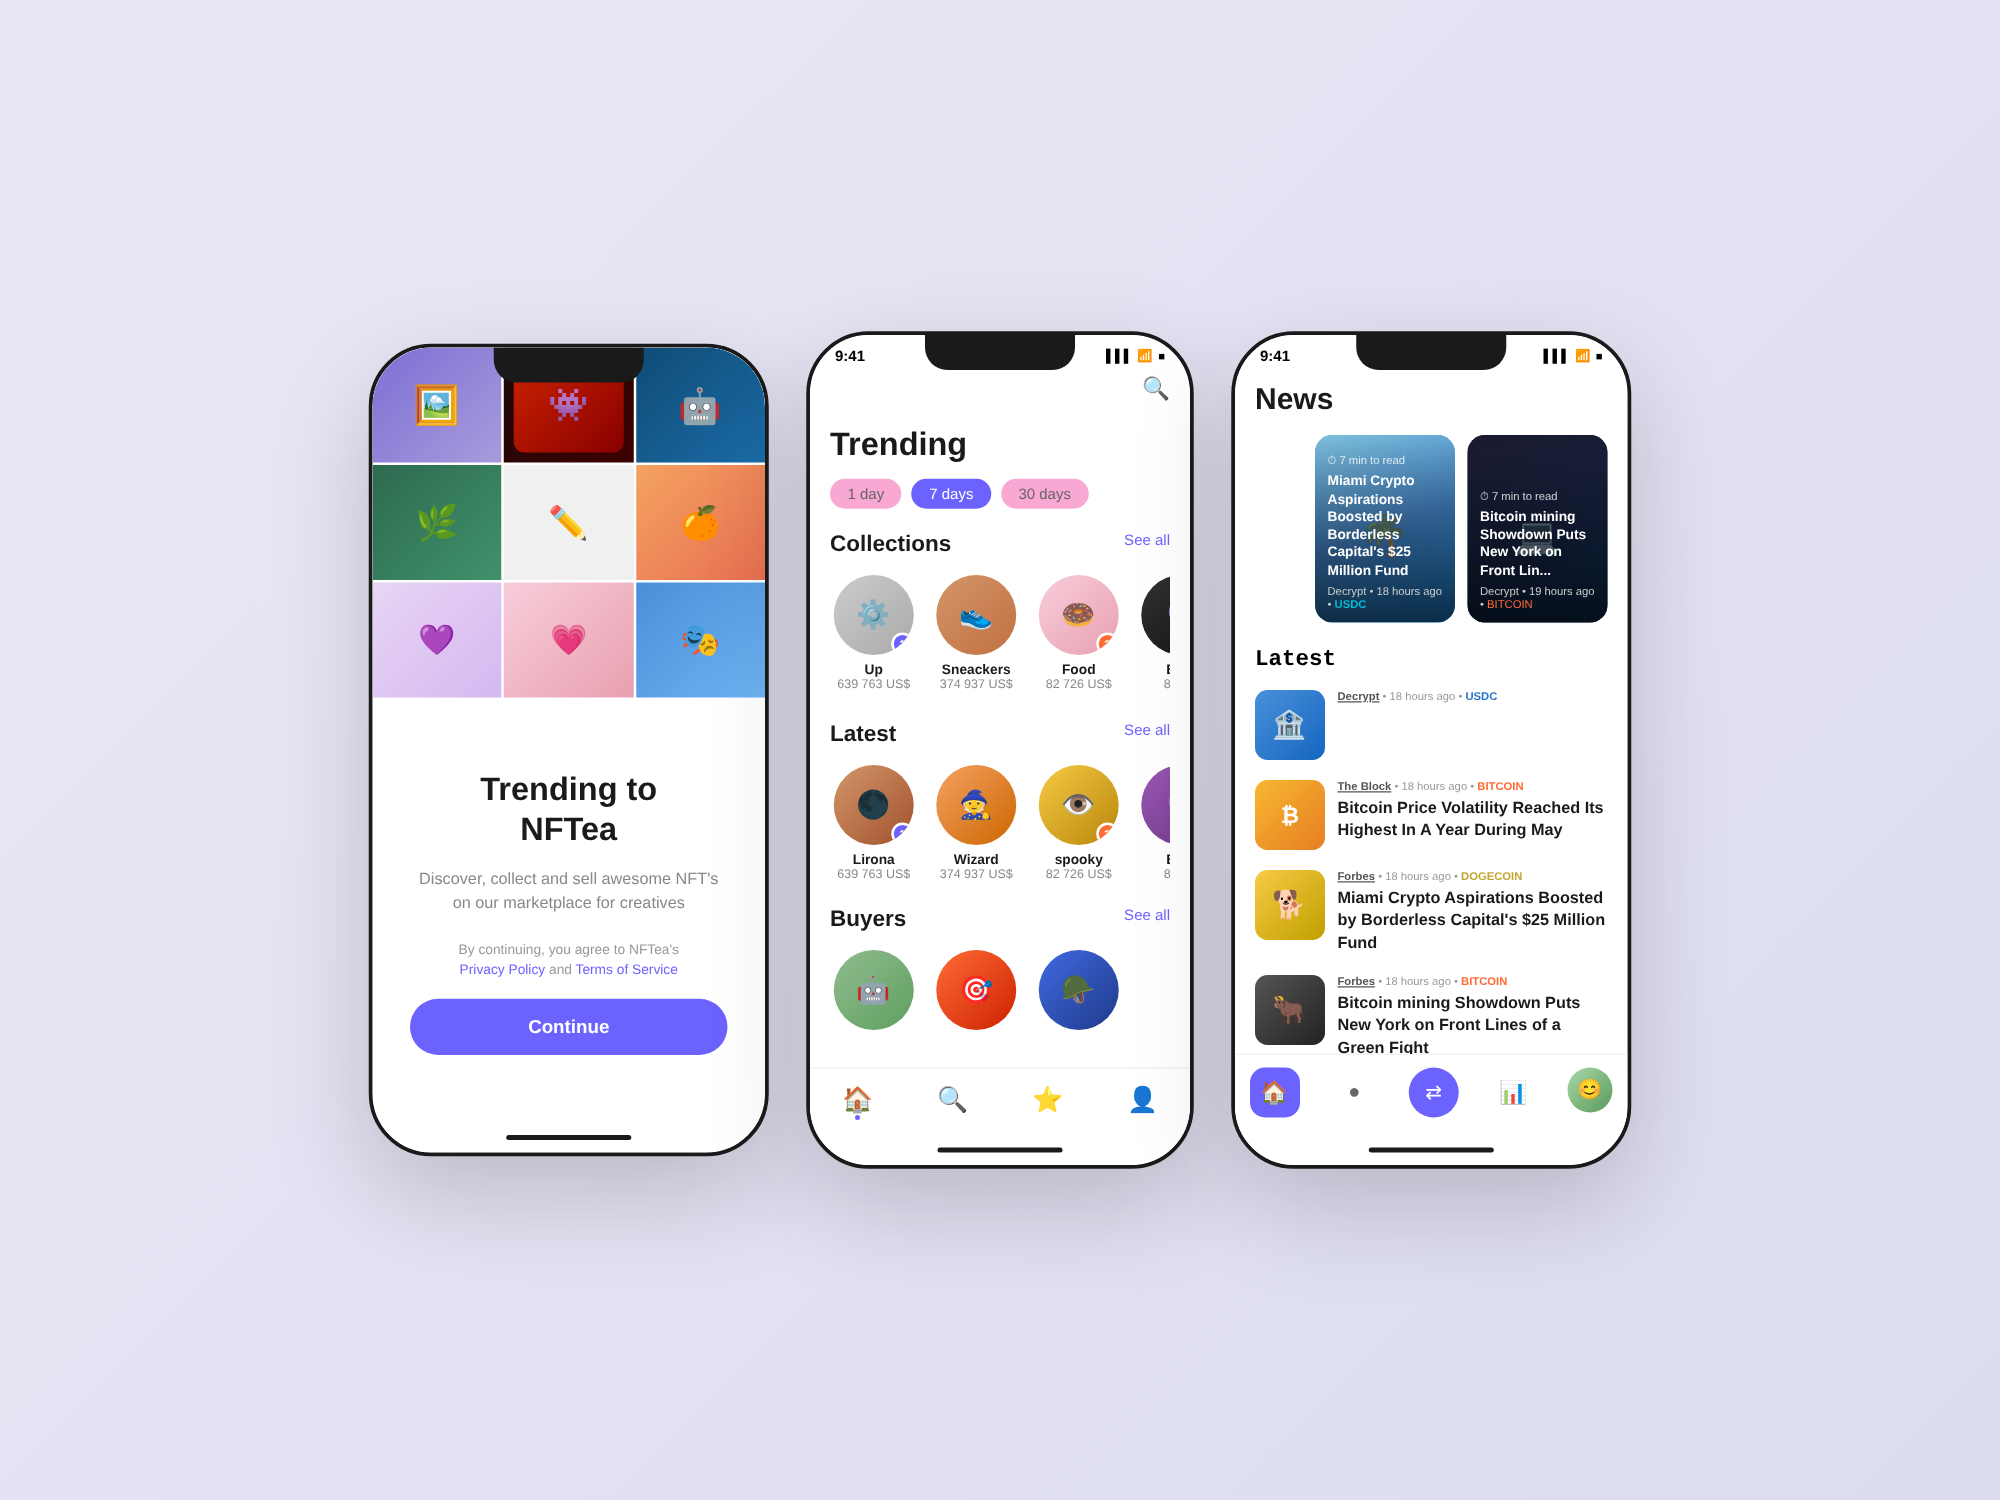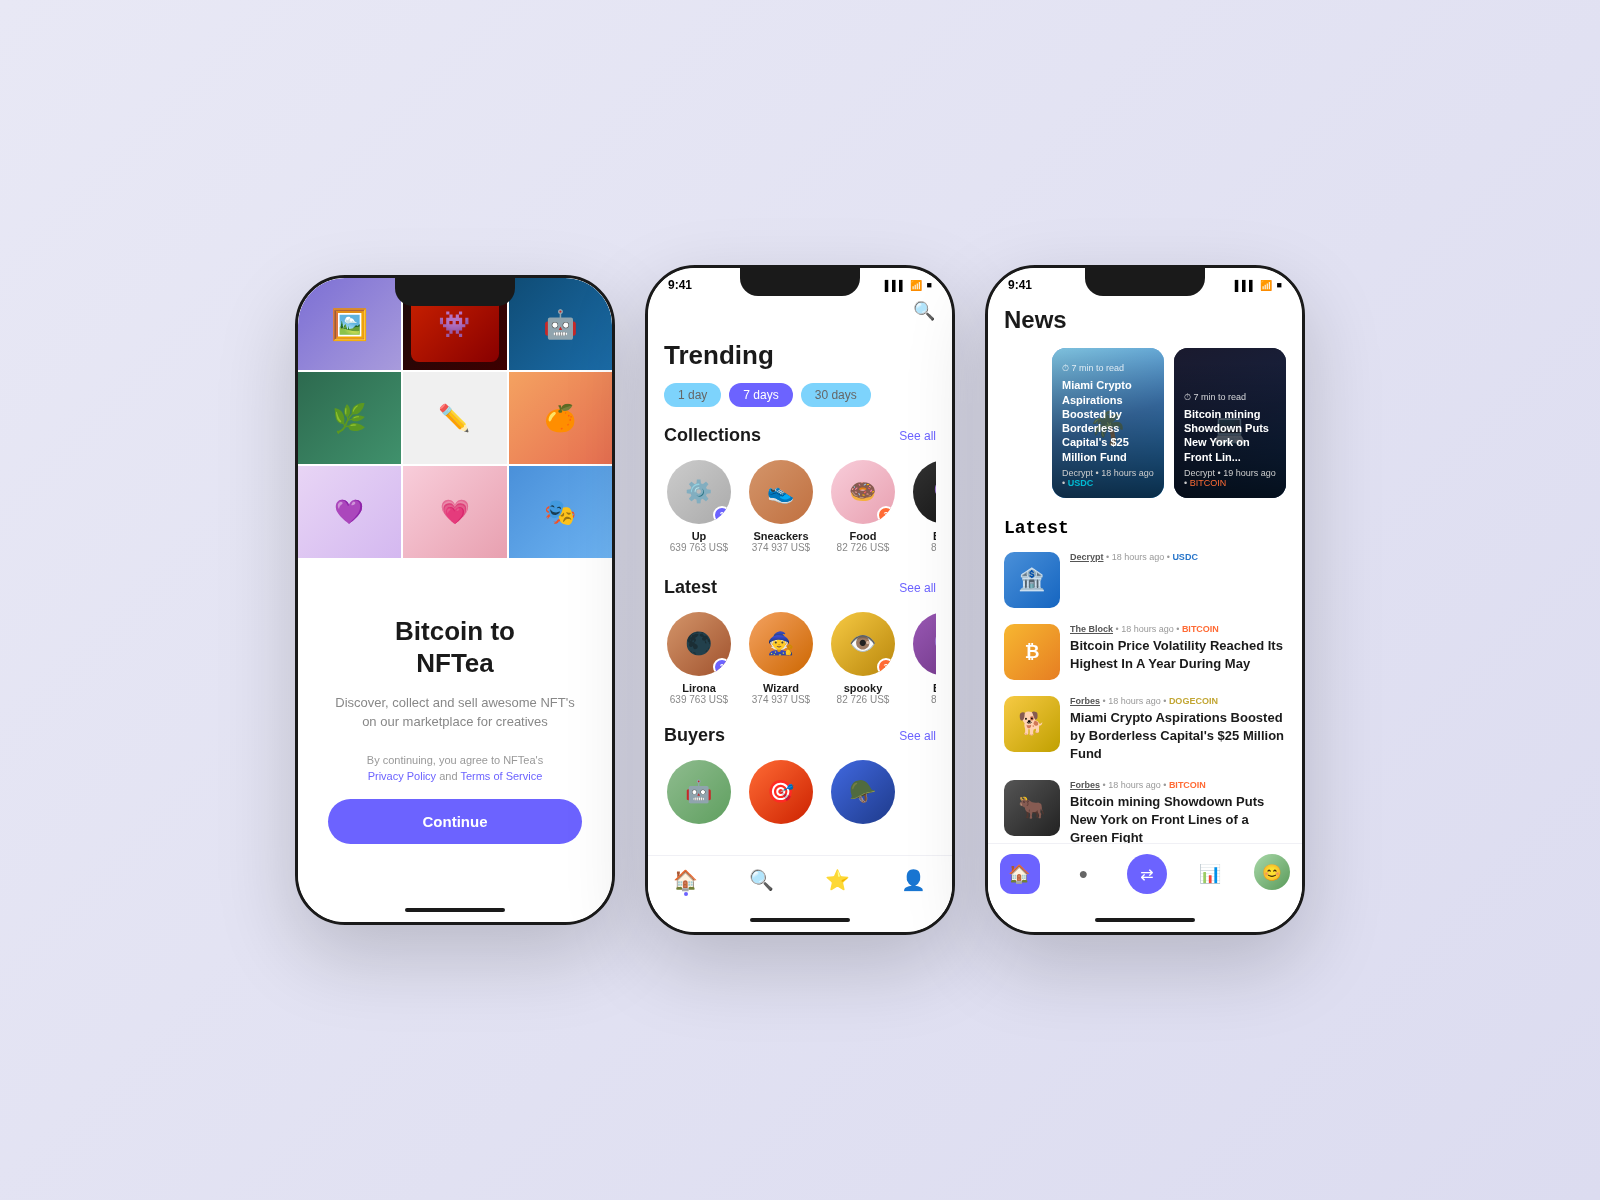--- a/index.html
+++ b/index.html
@@ -138,31 +138,30 @@
       gap: 8px;
       margin-bottom: 18px;
     }
     .filter-tab {
       padding: 5px 14px;
       border-radius: 20px;
       font-size: 12px;
       font-weight: 500;
       border: none;
       cursor: pointer;
-      background: #7dd3fc;
+      background: #f9a8d4;
       color: #666;
     }
     .filter-tab.active {
       background: #6c63ff;
       color: #fff;
     }
     .section-header {
       display: flex;
       justify-content: space-between;
-      align-items: center;
       margin-bottom: 14px;
       gap: 20px;
     }
     .section-title {
       font-size: 18px;
       font-weight: 700;
       color: #1a1a1a;
     }
     .see-all {
       font-size: 12px;
@@ -430,21 +429,21 @@
           <div class="g-cell" style="background:linear-gradient(135deg,#f8cdda,#e8a0b0)">
             <span style="font-size:24px">💗</span>
           </div>
           <div class="g-cell" style="background:linear-gradient(135deg,#4a90d9,#6db3f2)">
             <span style="font-size:26px">🎭</span>
           </div>
         </div>
 
         <div class="welcome-content">
           <div class="welcome-title">
-            <span>Bitcoin to</span><br>
+            <span>Trending to</span><br>
             <span>NFTea</span>
           </div>
           <div class="welcome-subtitle">Discover, collect and sell awesome NFT's on our marketplace for creatives</div>
           <div class="terms-text">
             <span>By continuing, you agree to NFTea's</span><br>
             <a class="terms-link">Privacy Policy</a>
             <span>and</span>
             <a class="terms-link">Terms of Service</a>
           </div>
           <button class="continue-btn">Continue</button>

